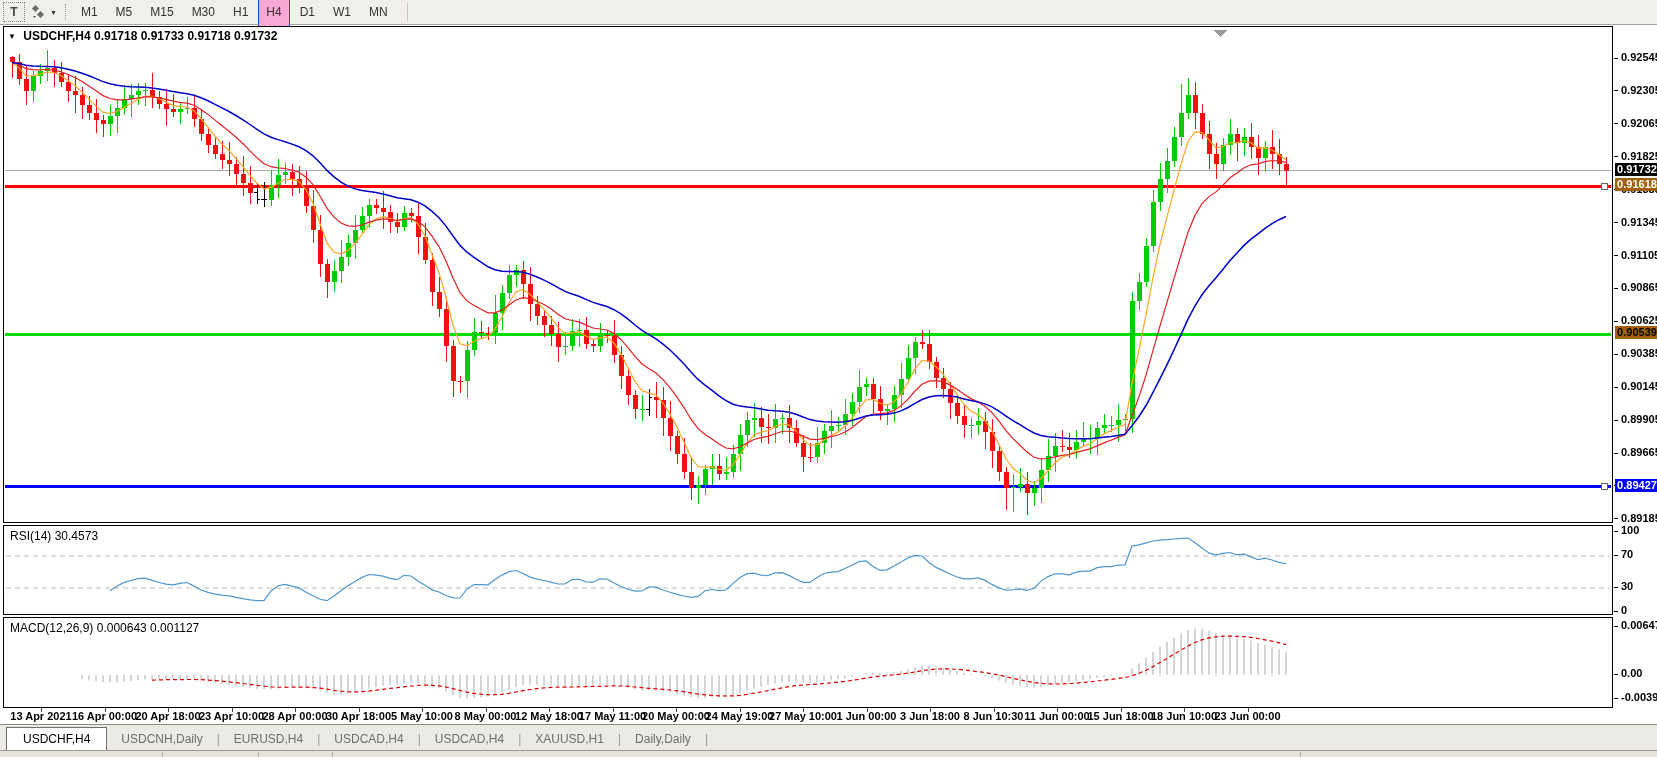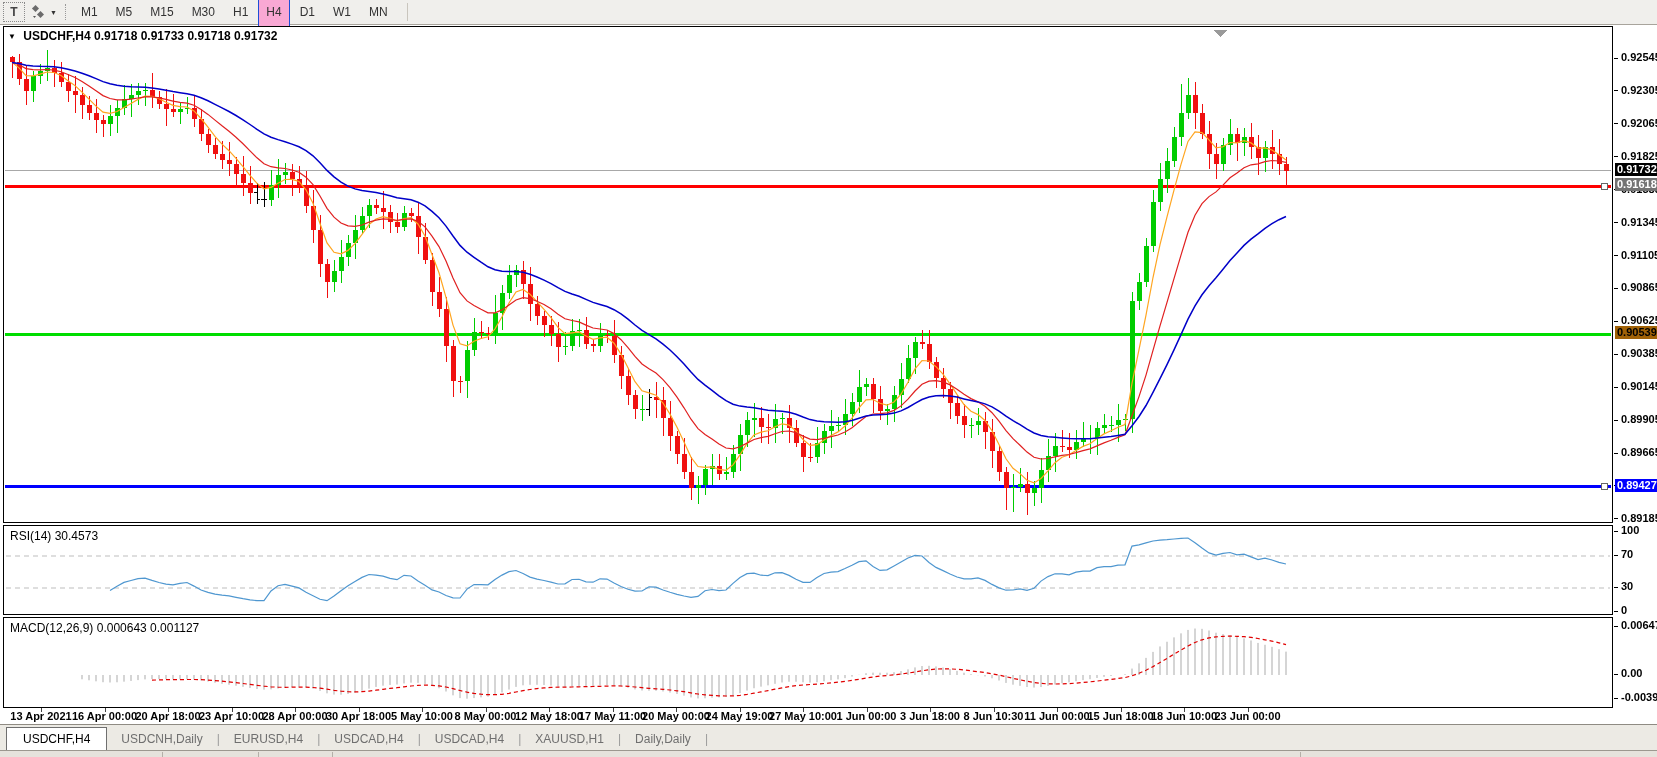--- a/index.html
+++ b/index.html
@@ -14,21 +14,21 @@
   .grip{height:16px;border-left:1px dotted #999;margin:0 6px 0 8px;}
   .tfbtn{display:inline-block;padding:2px 8px;margin:0 1px;font-size:12px;color:#333;line-height:15px;}
   .tfbtn.active{background:#f9a8d4;border:1px solid #1d4ed8;padding:8px 7px;}
   .vsep{height:18px;border-left:1px solid #c9c5bd;margin-left:10px;}
   
   .pane{position:absolute;left:3px;width:1610px;background:#ffffff;border:1px solid #000;box-sizing:border-box;}
   .axis{position:absolute;left:1614px;width:43px;background:#ffffff;}
   .tick-line{position:absolute;left:0;width:4px;height:1px;background:#000;}
   .tick-label{position:absolute;left:7px;font-size:11px;font-weight:bold;color:#000;white-space:nowrap;}
   .price-box{position:absolute;left:1px;width:40px;height:13px;font-size:11px;font-weight:bold;
-    line-height:13px;text-align:left;padding-left:2px;white-space:nowrap;}
+    line-height:13px;text-align:center;padding-left:2px;white-space:nowrap;}
   #chart-title{position:absolute;left:8px;top:29px;font-size:12px;font-weight:bold;color:#000;white-space:nowrap;}
   #chart-title .tri{font-size:8px;margin-right:4px;position:relative;top:-1px;}
   .ind-label{position:absolute;font-size:12px;color:#000;white-space:nowrap;}
   
   #time-axis{position:absolute;left:3px;top:708px;width:1610px;height:16px;background:#fff;}
   .time-label{position:absolute;top:2px;transform:translateX(-50%);font-size:11px;font-weight:bold;color:#000;white-space:nowrap;}
   .time-tick{position:absolute;top:0;width:1px;height:4px;background:#444;}
   
   #tab-bar{position:absolute;left:0;top:724px;width:1657px;height:26px;background:#eceae4;
     border-top:1px solid #8f8b83;display:flex;align-items:flex-end;}
@@ -471,21 +471,21 @@
     <div class="tick-label" style="top:354.2181069958851px">0.90145</div>
     <div class="tick-line" style="top:393.639917695473px"></div>
     <div class="tick-label" style="top:387.139917695473px">0.89905</div>
     <div class="tick-line" style="top:426.5617283950624px"></div>
     <div class="tick-label" style="top:420.0617283950624px">0.89665</div>
     <div class="tick-line" style="top:459.4835390946503px"></div>
     <div class="tick-label" style="top:452.9835390946503px">0.89425</div>
     <div class="tick-line" style="top:492.4053497942382px"></div>
     <div class="tick-label" style="top:485.9053497942382px">0.89185</div>
     <div class="price-box" style="top:136.52263374485557px;background:#000000;color:#ffffff">0.91732</div>
-    <div class="price-box" style="top:152.1604938271605px;background:#737373;color:#ffffff">0.91618</div>
+    <div class="price-box" style="top:152.1604938271605px;background:#a16207;color:#ffffff">0.91618</div>
     <div class="price-box" style="top:300.1714677640599px;background:#a16207;color:#000000">0.90539</div>
     <div class="price-box" style="top:452.70919067215345px;background:#0000ff;color:#ffffff">0.89427</div>
   </div>
 
 <div class="pane" id="rsi-pane" style="top:525px;height:90px;">
   <svg id="rsi-svg" width="1608" height="88" viewBox="0 0 1608 88">
       <line x1="2" y1="30" x2="1606" y2="30" stroke="#bdbdbd" stroke-width="1" stroke-dasharray="5 4"></line>
       <line x1="2" y1="62" x2="1606" y2="62" stroke="#bdbdbd" stroke-width="1" stroke-dasharray="5 4"></line>
       <polyline points="106,64.4 113,60.2 120,56.4 127,54.5 134,52.7 141,52.1 148,54.4 155,56.5 162,58.1 169,58.9 176,57.3 183,56.5 190,60.1 197,64.0 204,66.4 211,68.2 218,69.1 225,69.8 232,71.3 239,72.7 246,73.9 253,74.6 260,74.6 267,64.9 274,59.7 281,58.3 288,60.1 295,61.9 302,66.2 309,69.7 316,73.3 323,74.7 330,70.0 337,64.7 344,59.8 351,55.4 358,51.4 365,48.5 372,49.1 379,50.1 386,52.4 393,53.7 400,49.3 407,50.0 414,54.9 421,59.3 428,63.9 435,66.0 442,69.5 449,71.9 456,72.0 463,63.1 470,58.6 477,58.7 484,58.8 491,53.6 498,49.1 505,45.6 512,44.5 519,47.5 526,51.1 533,53.1 540,54.5 547,56.1 554,58.0 561,57.8 568,53.5 575,53.3 582,55.9 589,56.2 596,52.8 603,53.1 610,57.0 617,60.5 624,63.3 631,65.2 638,65.0 645,60.8 652,61.2 659,64.0 666,66.3 673,68.3 680,70.0 687,71.4 694,70.4 701,64.7 708,63.5 715,64.6 722,64.0 729,57.4 736,51.5 743,47.7 750,47.1 757,49.2 764,49.6 771,46.8 778,46.6 785,49.4 792,53.2 799,56.3 806,56.4 813,51.5 820,47.5 827,46.2 834,45.6 841,42.5 848,39.2 855,35.6 862,34.8 869,40.4 876,44.4 883,43.8 890,40.0 897,36.1 904,32.0 911,29.4 918,30.0 925,36.5 932,41.4 939,44.6 946,48.0 953,51.0 960,52.9 967,52.9 974,51.9 981,54.4 988,58.4 995,61.9 1002,64.2 1009,64.0 1016,62.8 1023,64.3 1030,62.2 1037,55.1 1044,50.6 1051,47.8 1058,47.9 1065,48.8 1072,46.2 1079,45.2 1086,45.1 1093,41.7 1100,40.7 1107,40.6 1114,39.2 1121,38.8 1128,20.1 1135,18.8 1142,16.9 1149,15.0 1156,14.2 1163,13.7 1170,13.0 1177,12.4 1184,12.0 1191,16.8 1198,22.1 1205,26.9 1212,29.1 1219,27.4 1226,26.5 1233,28.8 1240,28.1 1247,30.9 1254,33.6 1261,32.2 1268,34.0 1275,36.4 1282,38.0" fill="none" stroke="#4f97d0" stroke-width="1.2" shape-rendering="auto"></polyline>
     </svg>

